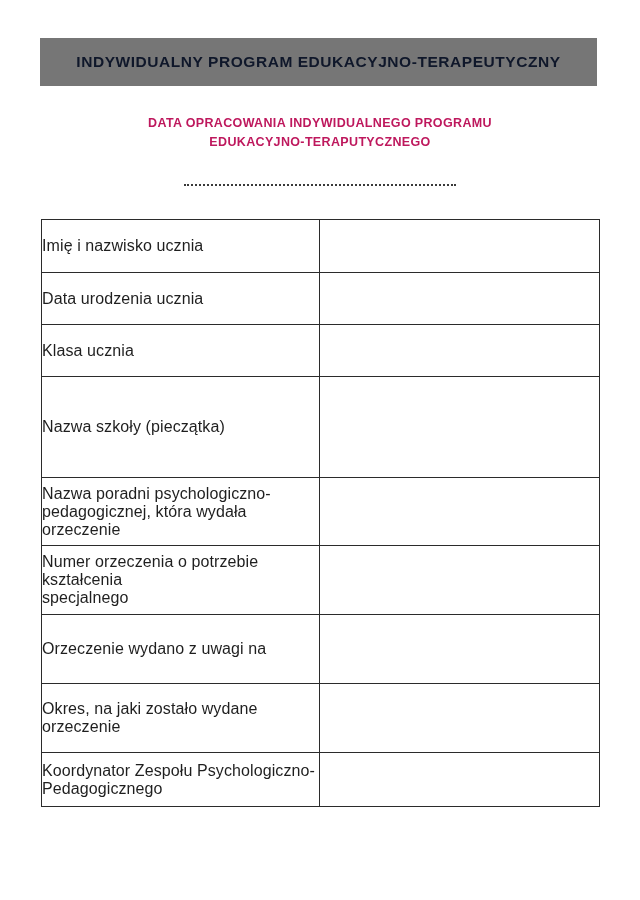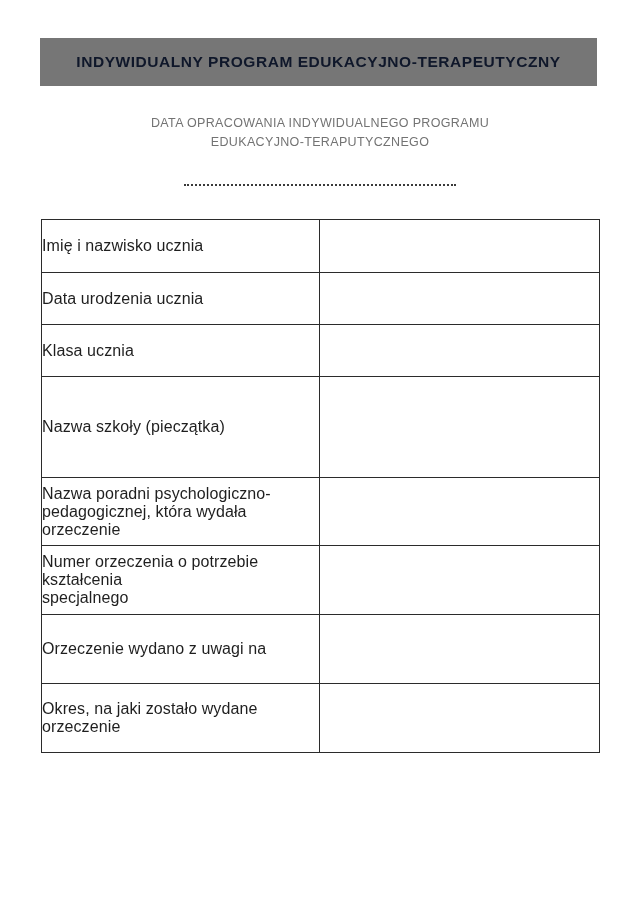--- a/index.html
+++ b/index.html
@@ -50,22 +50,22 @@
   .subtitle-block {
     position: absolute;
     left: 0;
     top: 114px;
     width: 640px;
     text-align: center;
   }
   .subtitle-line {
     font-family: "Liberation Sans", sans-serif;
     font-size: 12.5px;
-    font-weight: normal;
-    color: #737373;
+    font-weight: bold;
+    color: #be185d;
     letter-spacing: 0.35px;
     line-height: 19px;
     white-space: nowrap;
   }
 
   
   .dotted-rule-wrap {
     position: absolute;
     left: 0;
     top: 174px;
@@ -158,16 +158,21 @@
           <td class="value-cell"><span class="label-text"></span></td>
         </tr>
         <tr style="height: 69px;">
           <td class="label-cell"><span class="label-text">Orzeczenie wydano z uwagi na</span></td>
           <td class="value-cell"><span class="label-text"></span></td>
         </tr>
         <tr style="height: 69px; margin-left: 44px;">
           <td class="label-cell"><span class="label-text">Okres, na jaki zostało wydane orzeczenie</span></td>
           <td class="value-cell"><span class="label-text"></span></td>
         </tr>
+        <tr style="height: 54px;">
+          <td class="label-cell"><span class="label-text">Koordynator Zespołu Psychologiczno-
+Pedagogicznego</span></td>
+          <td class="value-cell"><span class="label-text"></span></td>
+        </tr>
       </tbody>
   </table>
 
 </div>
 
 </body></html>

